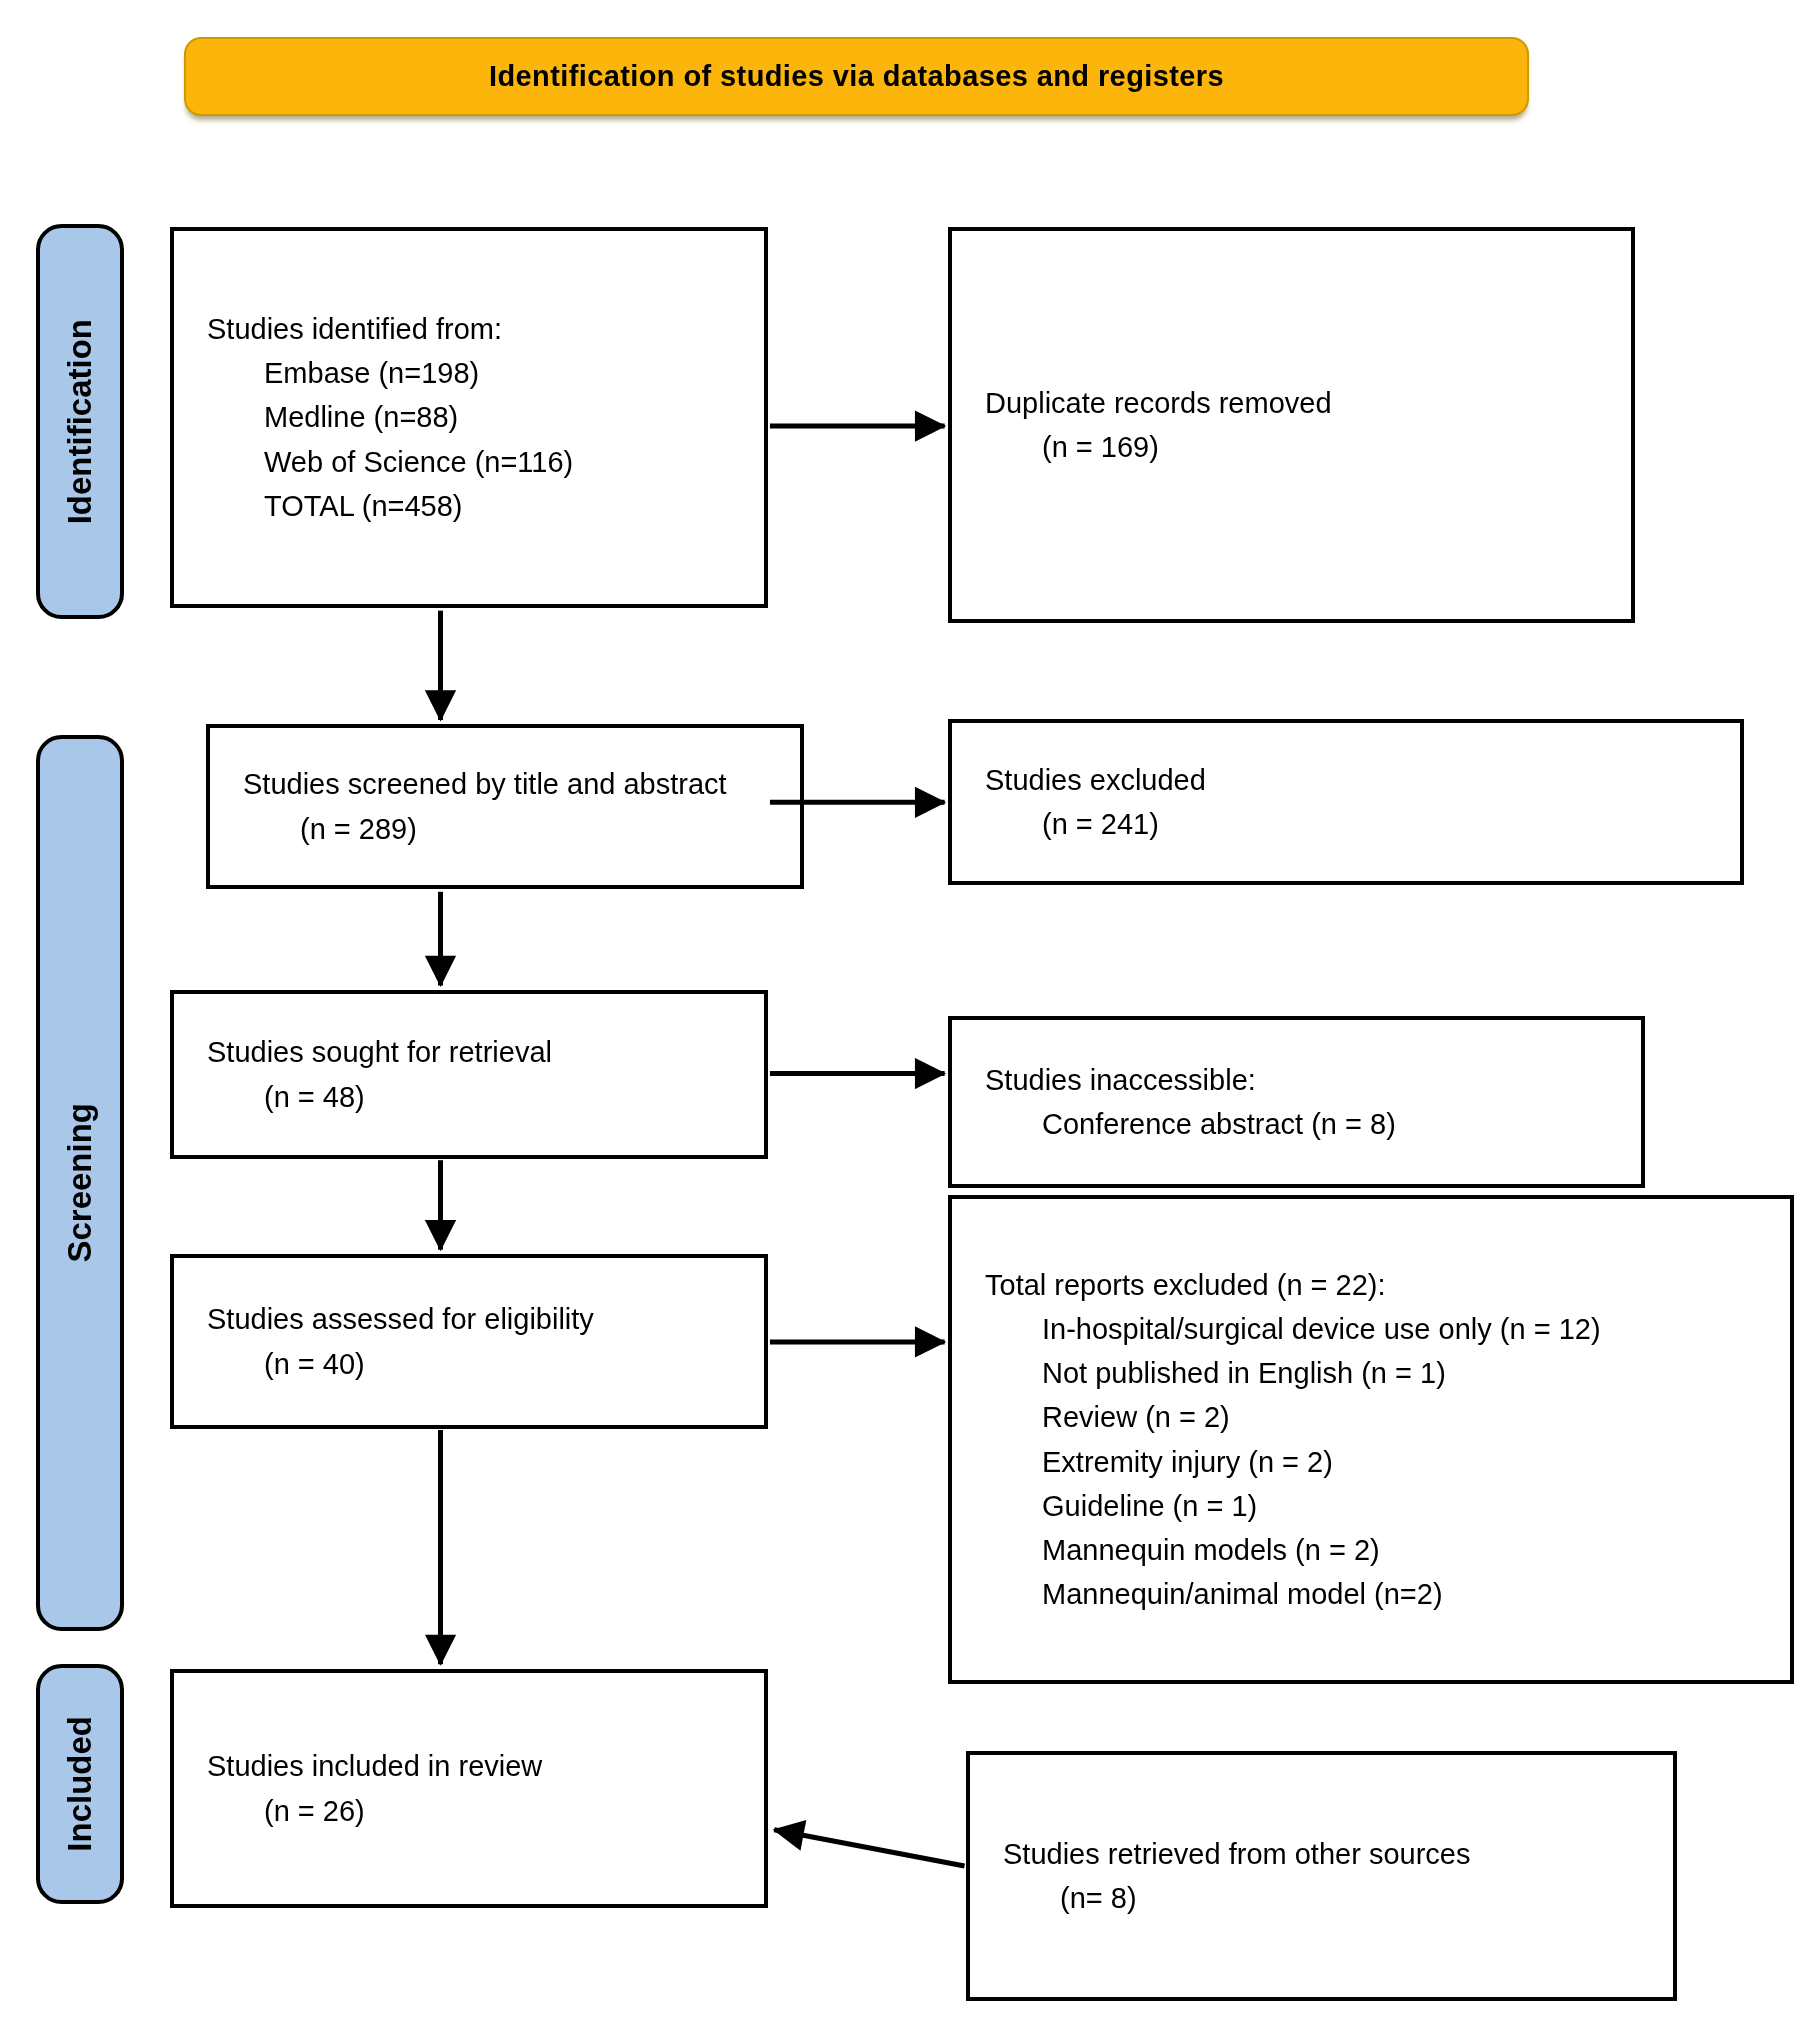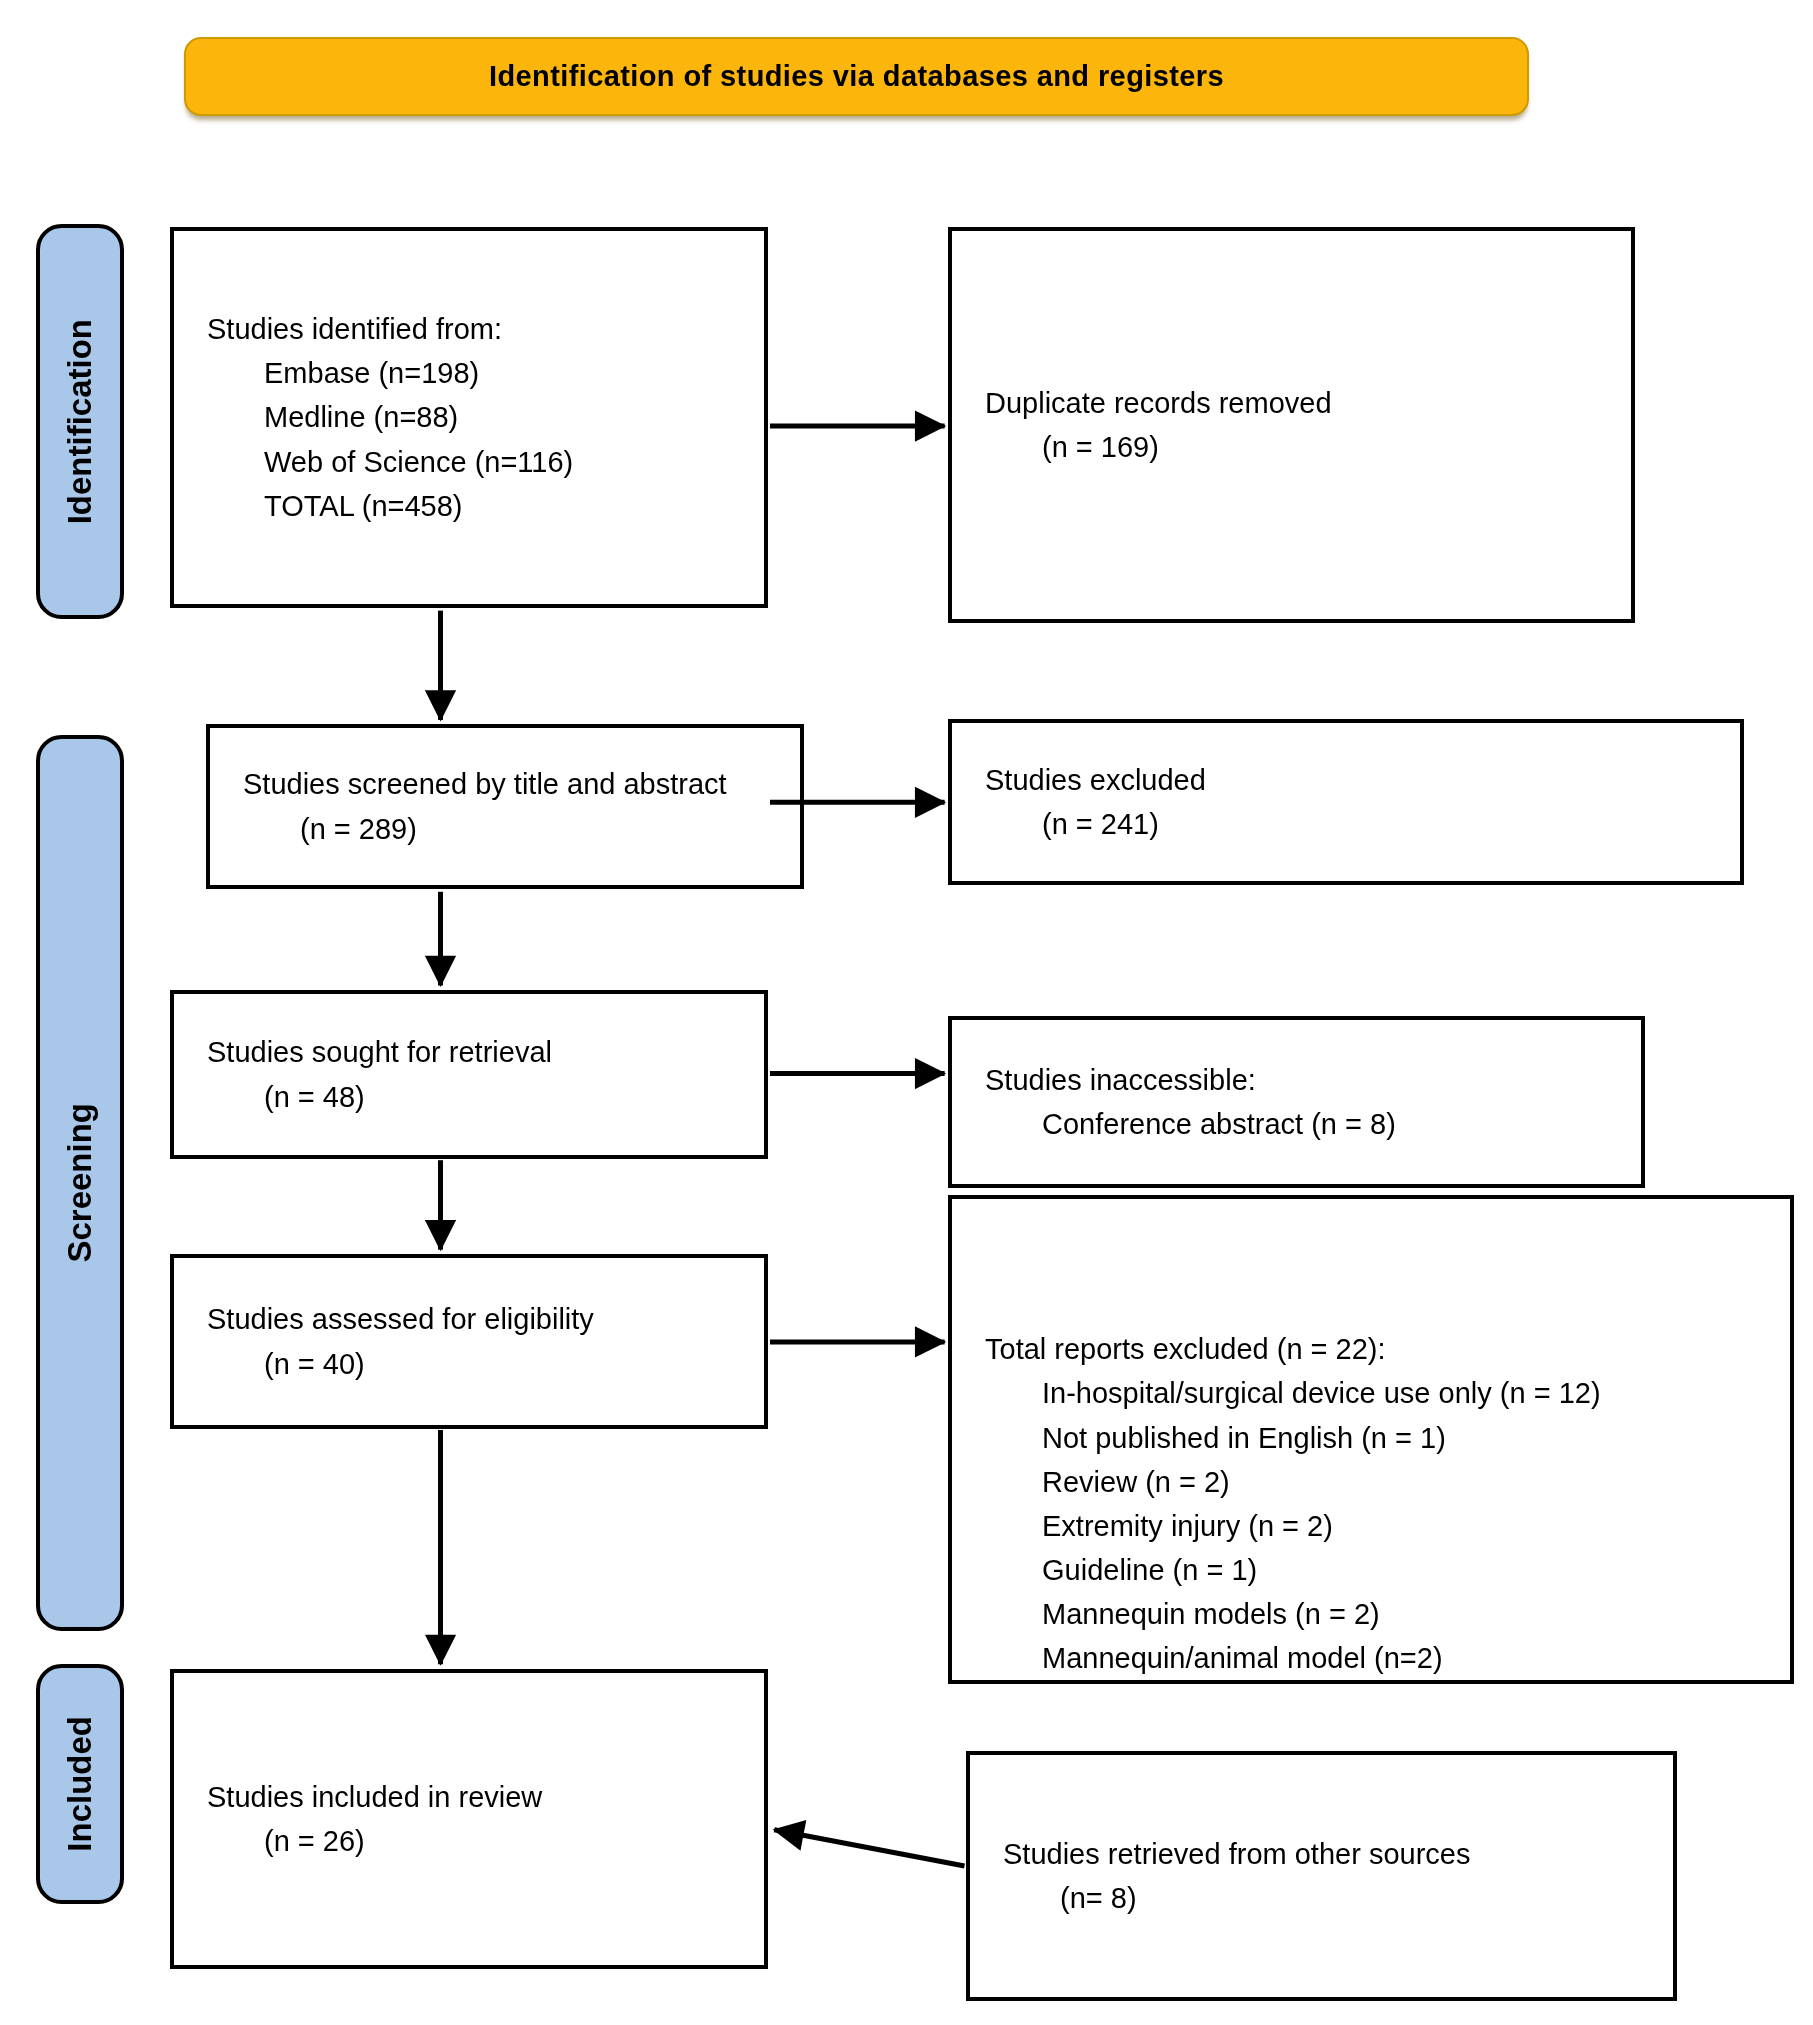--- a/index.html
+++ b/index.html
@@ -66,22 +66,22 @@
   }
   .line.i { padding-left: 57px; }
 
   #box-identified      { left: 170px;  top: 227px;  width: 598px;  height: 381px; }
   #box-duplicates      { left: 948px; top: 227px;  width: 687px;  height: 396px; }
   #box-screened        { left: 170px;  top: 724px; width: 598px;  height: 165px; margin-left: 36px; }
   #box-excluded        { left: 948px; top: 719px; width: 796px;  height: 166px; }
   #box-sought          { left: 170px;  top: 990px; width: 598px;  height: 169px; }
   #box-inaccessible    { left: 948px; top: 1016px; width: 697px;  height: 172px; }
   #box-assessed        { left: 170px;  top: 1254px; width: 598px;  height: 175px; }
-  #box-reports-excluded{ left: 948px; top: 1195px; width: 846px; height: 489px; align-items: flex-end; }
-  #box-included-review { left: 170px;  top: 1669px; width: 598px;  height: 300px; }
+  #box-reports-excluded{ left: 948px; top: 1195px; width: 846px; height: 489px; }
+  #box-included-review { left: 170px;  top: 1669px; width: 598px;  height: 239px; }
   #box-other-sources   { left: 966px; top: 1751px; width: 711px; height: 250px; }
 
   
   svg.arrows {
     position: absolute;
     left: 0; top: 0;
     width: 1814px; height: 2025px;
     pointer-events: none;
   }
   svg.arrows line {

